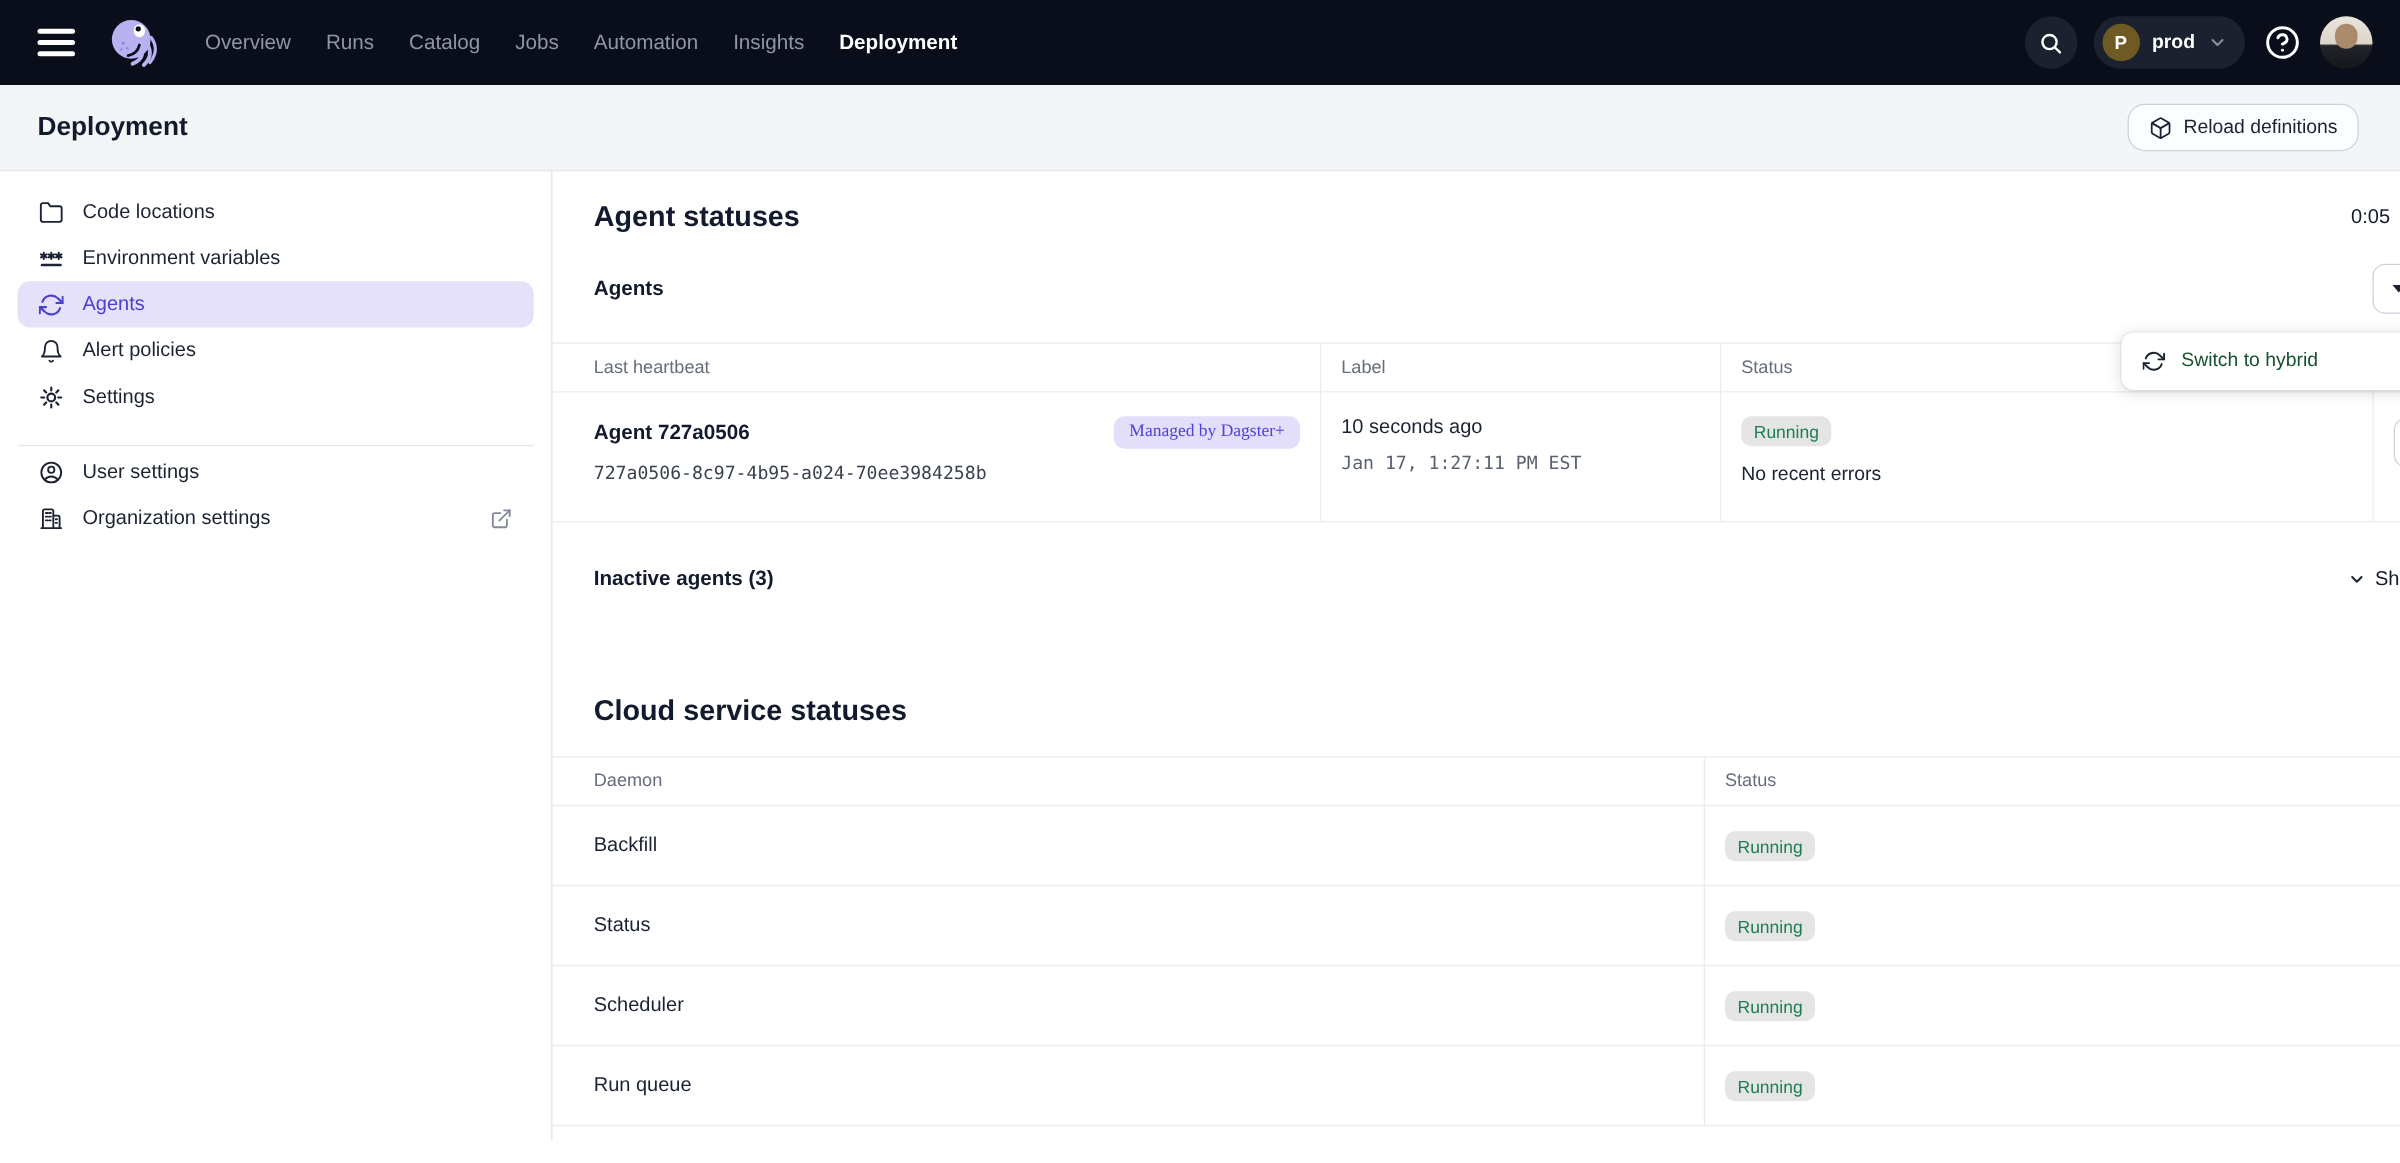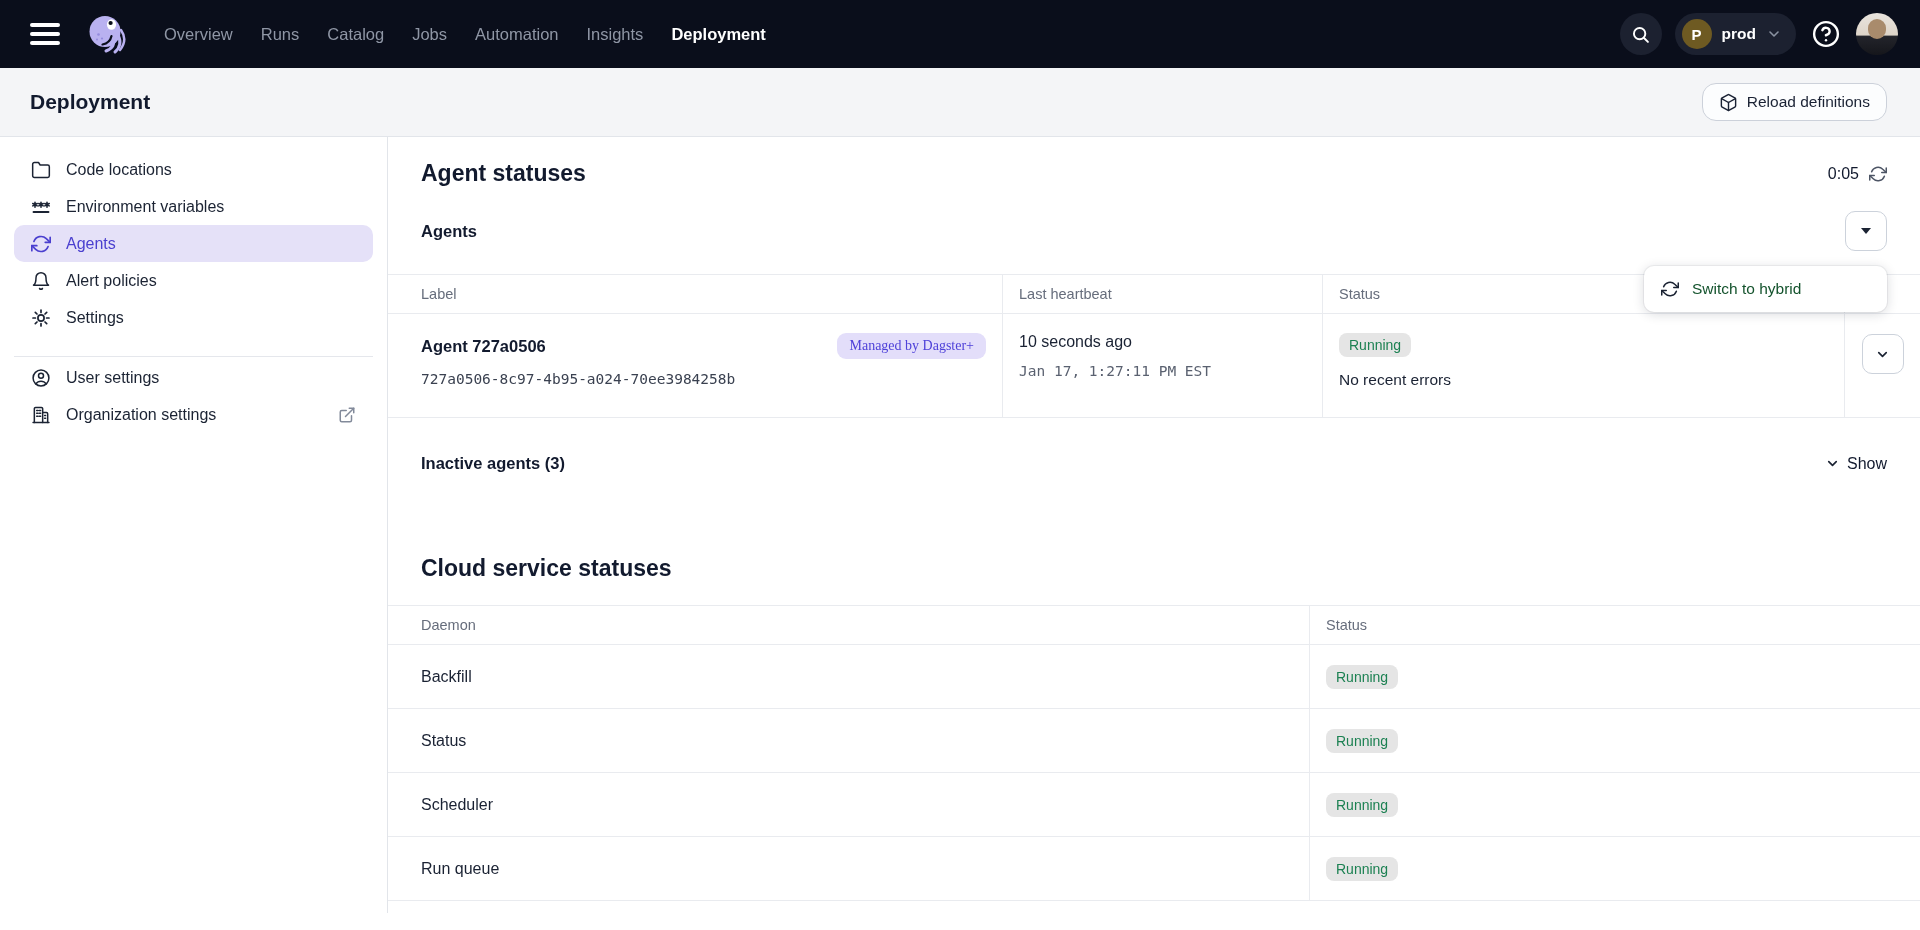--- a/index.html
+++ b/index.html
@@ -34,21 +34,21 @@
   
   .page-header { height: 69px; background: #f4f5f7; border-bottom: 1px solid #e2e5ea;
     display: flex; align-items: center; padding: 0 33px 0 30px; }
   .page-title { font-size: 21px; font-weight: 700; color: #121a2e; }
   .reload-btn { margin-left: auto; height: 38px; border: 1px solid #ccd1da; border-radius: 14px;
     background: #fcfdfe; display: flex; align-items: center; gap: 9px; padding: 0 16px;
     font-size: 15.5px; color: #1a2234; cursor: pointer; }
 
   
   .content { display: flex; height: 776px; }
-  .sidebar { width: 388px; flex: none; border-right: 1px solid #e2e5ea; padding-top: 14px; }
+  .sidebar { width: 442px; flex: none; border-right: 1px solid #e2e5ea; padding-top: 14px; }
   .side-item { height: 37px; margin: 0 14px; padding: 0 17px; border-radius: 10px;
     display: flex; align-items: center; gap: 15px; font-size: 16px; color: #1b2333; cursor: pointer; }
   .side-item .ic { color: #1b2333; display: flex; }
   .side-item.active { background: #e5e1f8; color: #4a3fcf; font-weight: 500; }
   .side-item.active .ic { color: #4a3fcf; }
   .side-divider { border-top: 1px solid #e5e7ec; margin: 20px 14px 2px; }
   .ext-ic { margin-left: auto; color: #828a9a; display: flex; }
 
   .main { flex: 1; position: relative; }
   .row-flex { display: flex; align-items: center; justify-content: space-between; margin: 0 33px; }
@@ -284,22 +284,22 @@
 
     <div class="row-flex agents-row">
       <span class="h-small">Agents</span>
       <button class="sq-btn">
         <span class="caret"></span>
       </button>
     </div>
 
     <div class="tbl" style="margin-top:23px">
       <div class="tbl-head agents-grid">
+        <span class="th">Last heartbeat</span>
         <span class="th">Label</span>
-        <span class="th">Last heartbeat</span>
         <span class="th">Status</span>
         <span class="th"></span>
       </div>
       <div class="tbl-row agents-grid agents-body">
         <div class="td">
           <div class="label-line">
             <span class="agent-name">Agent 727a0506</span>
             <span class="badge-purple">Managed by Dagster+</span>
           </div>
           <div class="agent-id mono">727a0506-8c97-4b95-a024-70ee3984258b</div>

